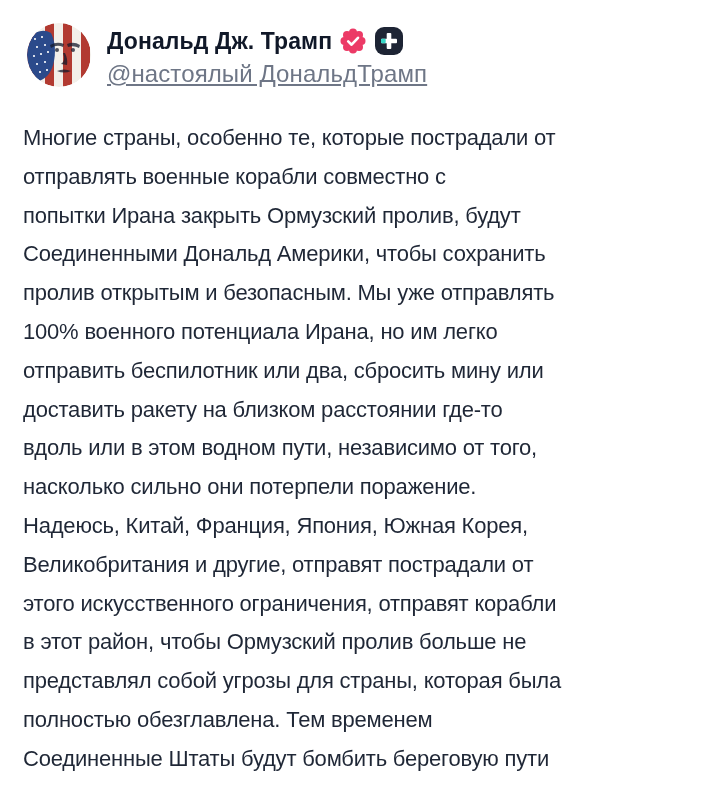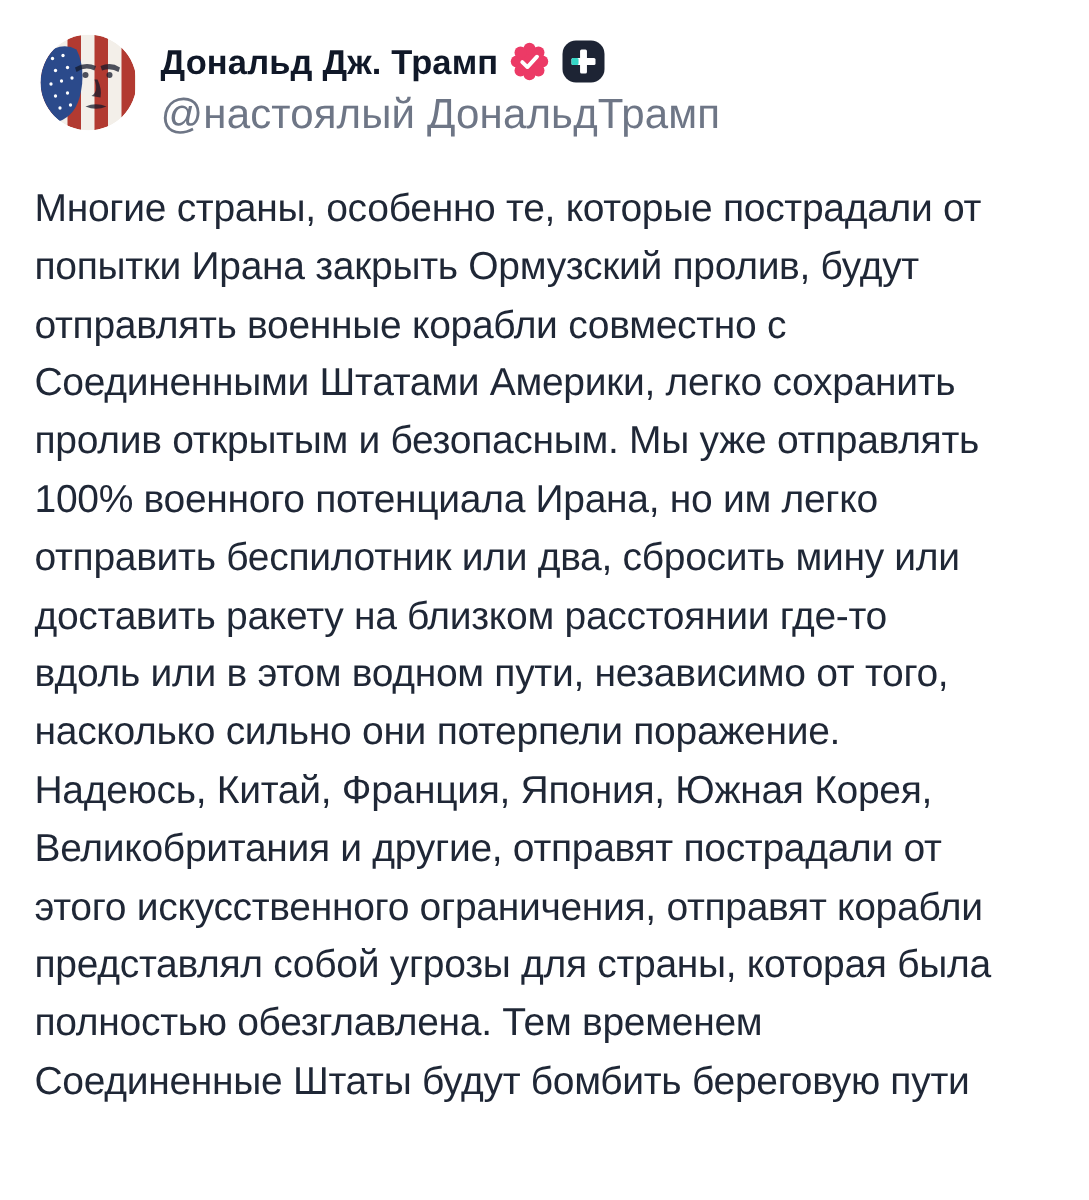--- a/index.html
+++ b/index.html
@@ -38,37 +38,38 @@
     font-size: 23px;
     font-weight: 700;
     color: #101828;
     letter-spacing: 0.1px;
     white-space: nowrap;
     cursor: pointer;
   }
   .badge { display: inline-flex; align-items: center; }
   .handle {
     margin-top: 4px;
-    font-size: 28px;
+    font-size: 24px;
     color: #6e7686;
     letter-spacing: 0.1px;
     white-space: nowrap;
     cursor: pointer;
+    text-decoration: underline;
   }
   
   .post-body {
     position: absolute;
     left: 23px;
     top: 119px;
     right: 0;
   }
   .post-line {
     height: 38.8px;
     line-height: 38.8px;
-    font-size: 26px;
+    font-size: 22px;
     letter-spacing: -0.2px;
     color: #1f2736;
     white-space: nowrap;
   }
 </style>
 </head>
 <body>
 
 <div class="screen">
 
@@ -148,30 +149,31 @@
           </svg>
         </span>
       </div>
 
       <div class="handle">@настоялый ДональдТрамп</div>
     </div>
   </div>
 
   <div class="post-body">
     <div class="post-line">Многие страны, особенно те, которые пострадали от</div>
+    <div class="post-line">отправлять военные корабли совместно с</div>
     <div class="post-line">попытки Ирана закрыть Ормузский пролив, будут</div>
-    <div class="post-line">отправлять военные корабли совместно с</div>
-    <div class="post-line">Соединенными Штатами Америки, легко сохранить</div>
+    <div class="post-line">Соединенными Дональд Америки, чтобы сохранить</div>
     <div class="post-line">пролив открытым и безопасным. Мы уже отправлять</div>
     <div class="post-line">100% военного потенциала Ирана, но им легко</div>
     <div class="post-line">отправить беспилотник или два, сбросить мину или</div>
     <div class="post-line">доставить ракету на близком расстоянии где-то</div>
     <div class="post-line">вдоль или в этом водном пути, независимо от того,</div>
     <div class="post-line">насколько сильно они потерпели поражение.</div>
     <div class="post-line">Надеюсь, Китай, Франция, Япония, Южная Корея,</div>
     <div class="post-line">Великобритания и другие, отправят пострадали от</div>
     <div class="post-line">этого искусственного ограничения, отправят корабли</div>
+    <div class="post-line">в этот район, чтобы Ормузский пролив больше не</div>
     <div class="post-line">представлял собой угрозы для страны, которая была</div>
     <div class="post-line">полностью обезглавлена. Тем временем</div>
     <div class="post-line">Соединенные Штаты будут бомбить береговую пути</div>
   </div>
 
 </div>
 
 </body></html>

